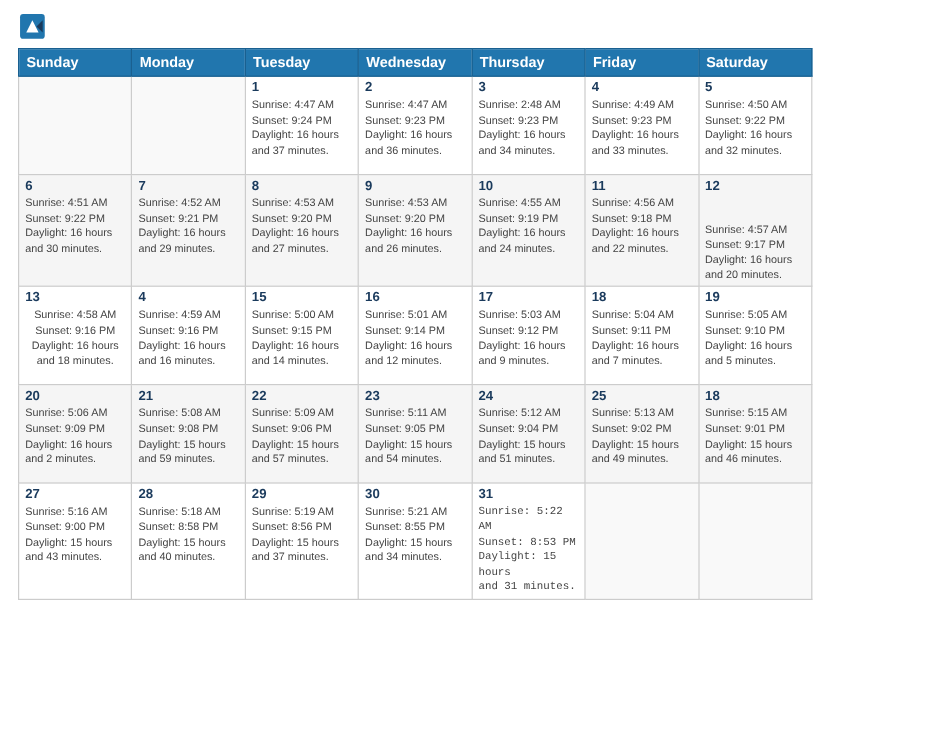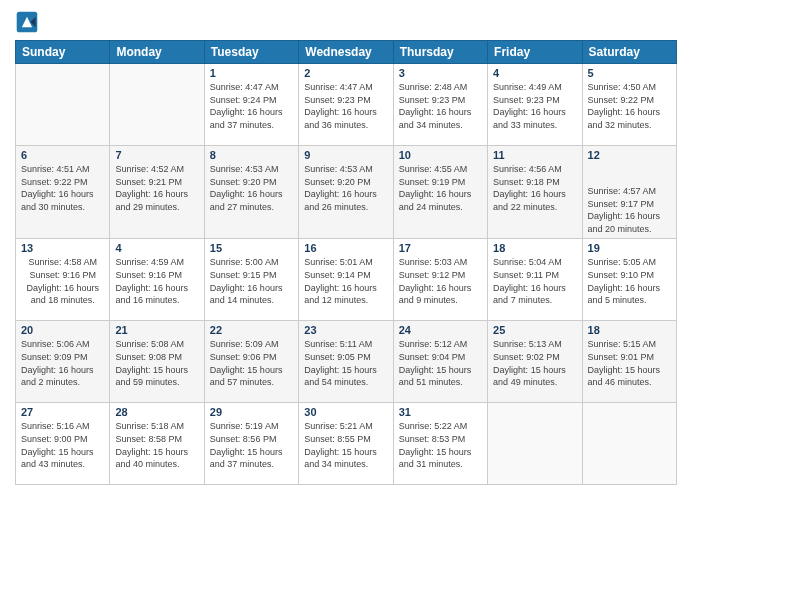--- a/index.html
+++ b/index.html
@@ -340,21 +340,21 @@
           </td>
           <td>
             <div class="day-num">30</div>
             <div class="day-info" style="white-space: pre-line;">Sunrise: 5:21 AM
 Sunset: 8:55 PM
 Daylight: 15 hours
 and 34 minutes.</div>
           </td>
           <td>
             <div class="day-num">31</div>
-            <div class="day-info" style="white-space: pre-line;">Sunrise: 5:22 AM
+            <div class="day-info" style="white-space: pre-line; font-family: Liberation Mono, monospace;">Sunrise: 5:22 AM
 Sunset: 8:53 PM
 Daylight: 15 hours
 and 31 minutes.</div>
           </td>
           <td class="empty"></td>
           <td class="empty"></td>
         </tr>
       </tbody>
   </table>
 </div>

